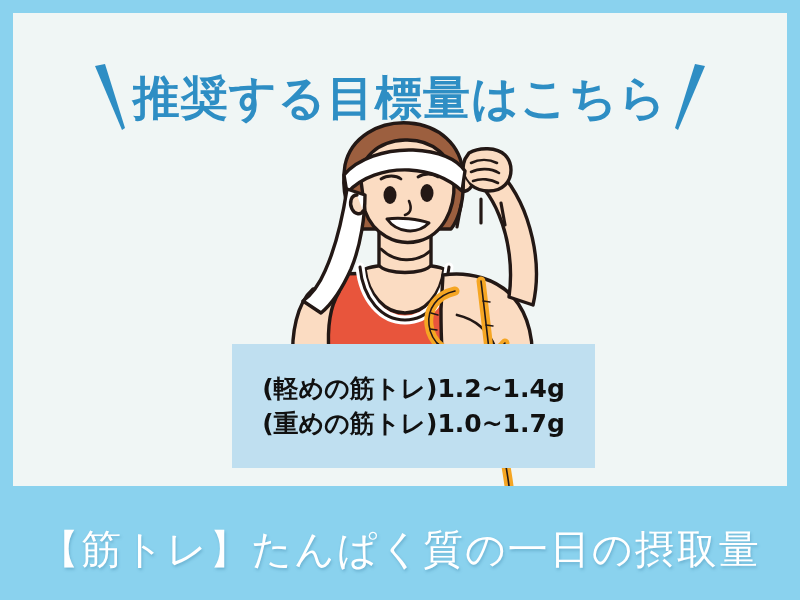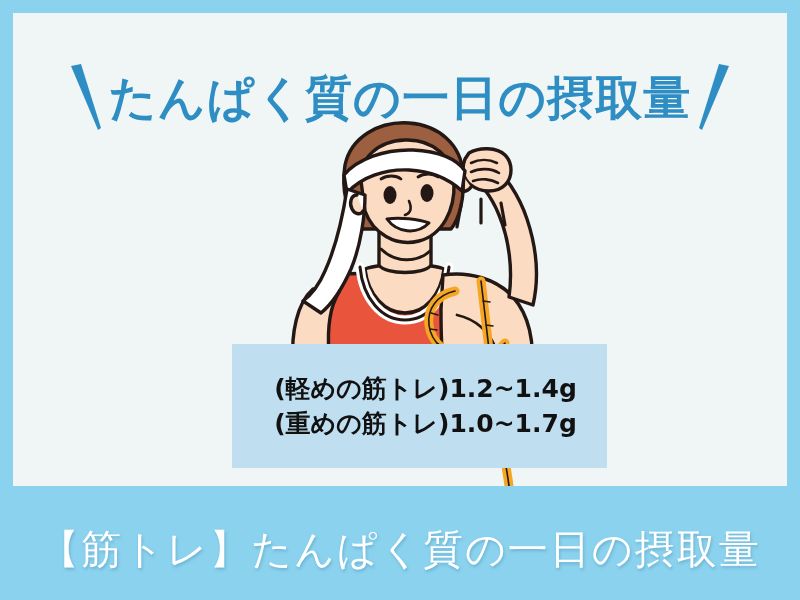--- a/index.html
+++ b/index.html
@@ -76,21 +76,20 @@
     top: 331px;
     width: 363px;
     height: 124px;
     background: #bfdff0;
     z-index: 5;
     display: flex;
     flex-direction: column;
     align-items: center;
     justify-content: center;
     gap: 4px;
-    padding-left: 12px;
   }
   .info-line {
     font-family: "DejaVu Sans", "Liberation Sans", sans-serif;
     font-size: 25px;
     font-weight: 700;
     color: #111111;
     line-height: 1.26;
     white-space: nowrap;
   }
 
@@ -211,21 +210,21 @@
           <path d="M468 186 L468 210"></path>
           <path d="M488 190 L492 212"></path>
         </g>
       </g>
     </svg>
 
     <div class="headline">
       <svg class="slash" viewBox="0 0 34 70">
         <polygon points="2,4 12,2 32,66 29,68" fill="#2e8ec4"></polygon>
       </svg>
-      <span class="headline-text">たんぱく質の一日の摂取量</span>
+      <span class="headline-text">推奨する目標量はこちら</span>
       <svg class="slash" viewBox="0 0 34 70">
         <polygon points="32,4 22,2 2,66 5,68" fill="#2e8ec4"></polygon>
       </svg>
     </div>
 
     <div class="info-box">
       <div class="info-line">(軽めの筋トレ)1.2~1.4g</div>
       <div class="info-line">(重めの筋トレ)1.0~1.7g</div>
     </div>
 

